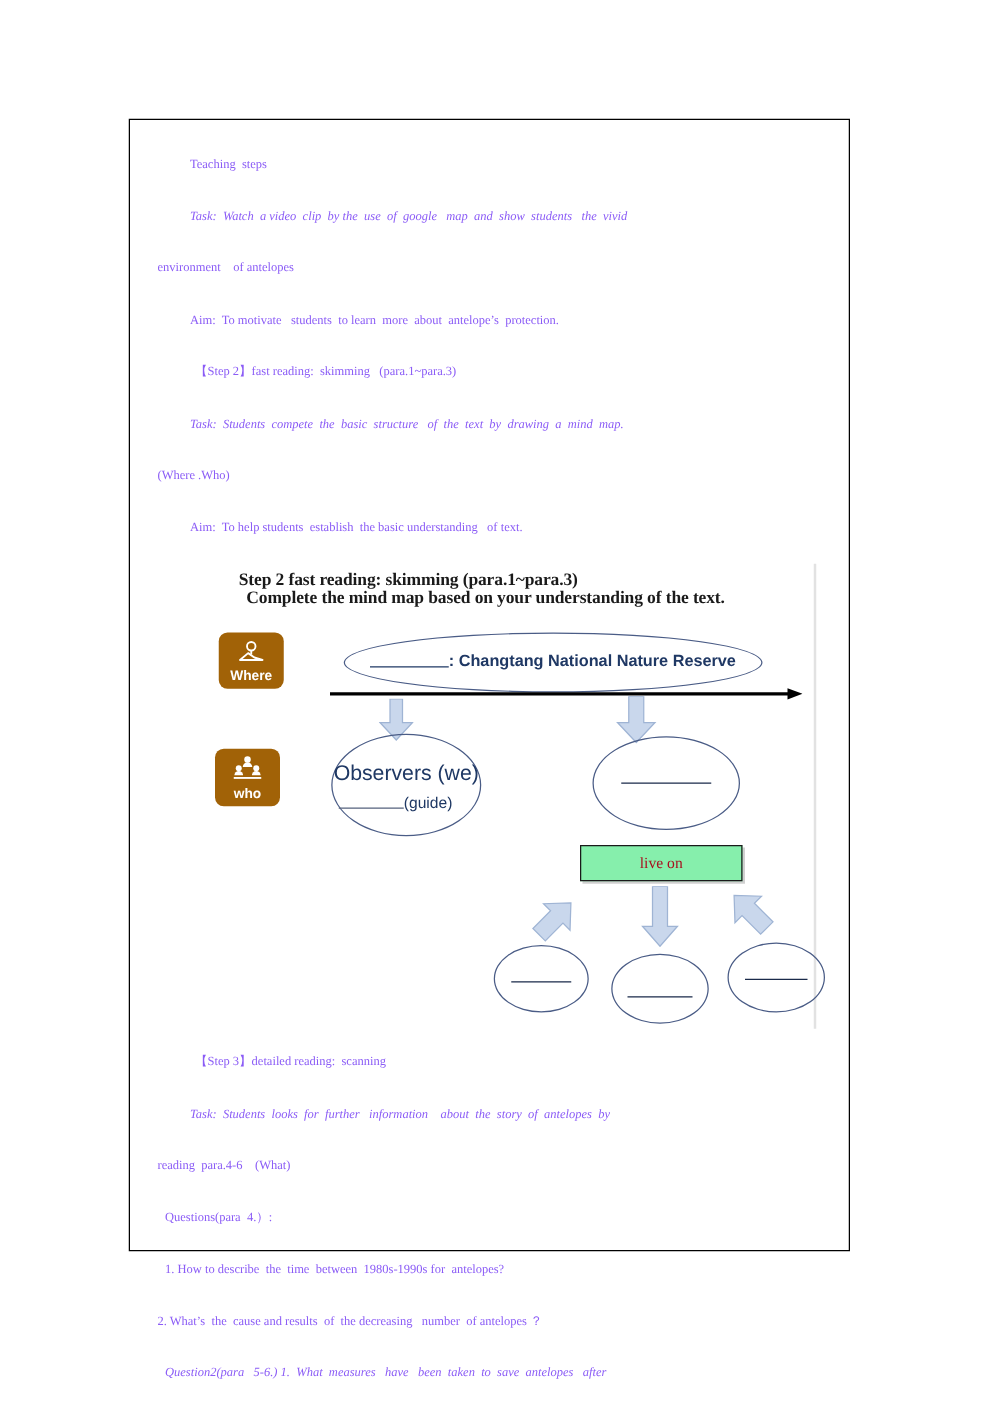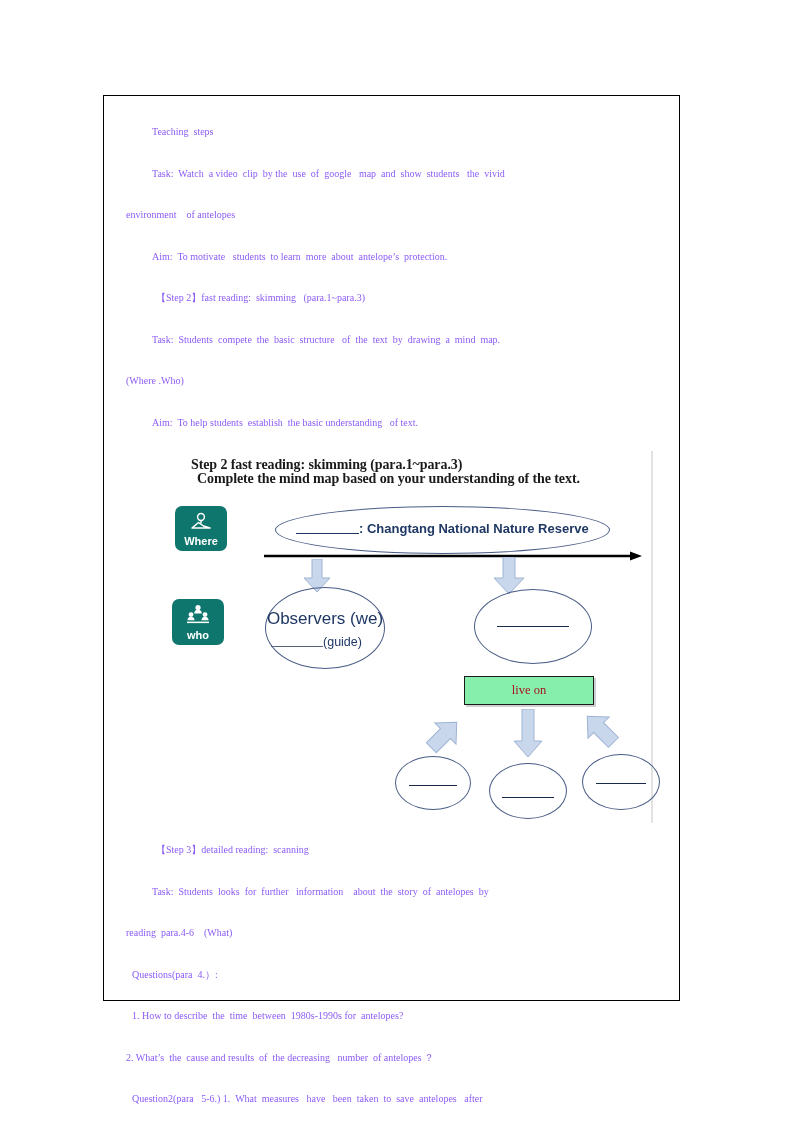--- a/index.html
+++ b/index.html
@@ -45,20 +45,21 @@
   }
   .para.indent {
     text-indent: 30px;
   }
   .para.indent-sm {
     text-indent: 26px;
   }
   .para.just {
     text-align: justify;
     text-align-last: left;
+    font-style: italic;
   }
   .para.tight {
     text-indent: 6px;
   }
 
   
   .line-block { padding-left: 5px; }
 
   
   .slide {
@@ -88,21 +89,21 @@
     letter-spacing: -0.1px;
   }
   .slide-title-1 { left: 79px; top: 8px; }
   .slide-title-2 { left: 85px; top: 22px; }
 
   
   .badge {
     position: absolute;
     width: 52px;
     height: 45px;
-    background: #0f766e;
+    background: #a16207;
     border-radius: 7px;
     color: #ffffff;
     font-family: "Liberation Sans", sans-serif;
     font-size: 11px;
     font-weight: 600;
     display: flex;
     flex-direction: column;
     align-items: center;
     justify-content: flex-end;
     padding-bottom: 4px;

